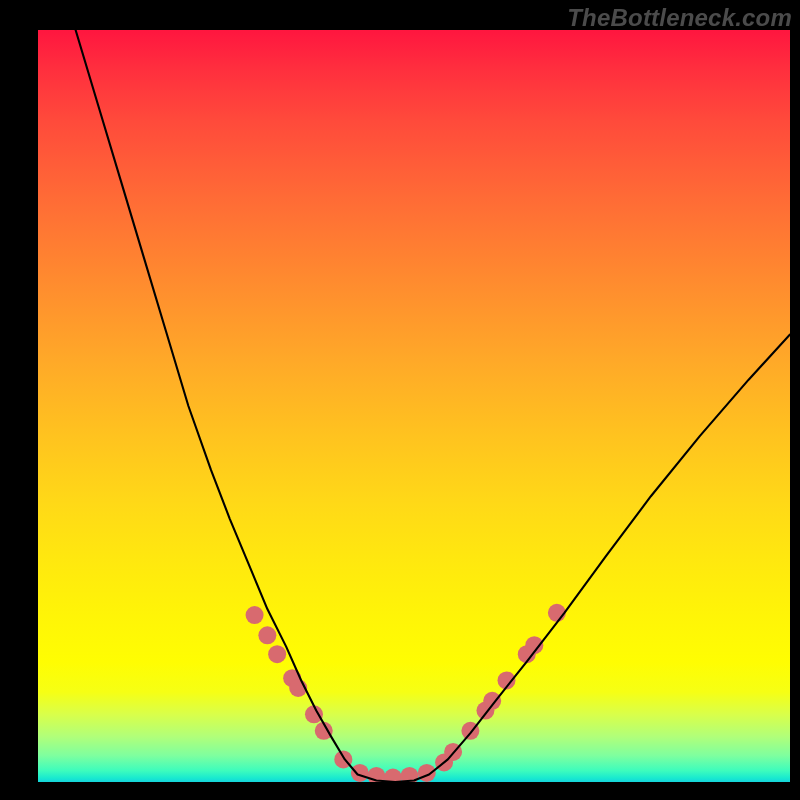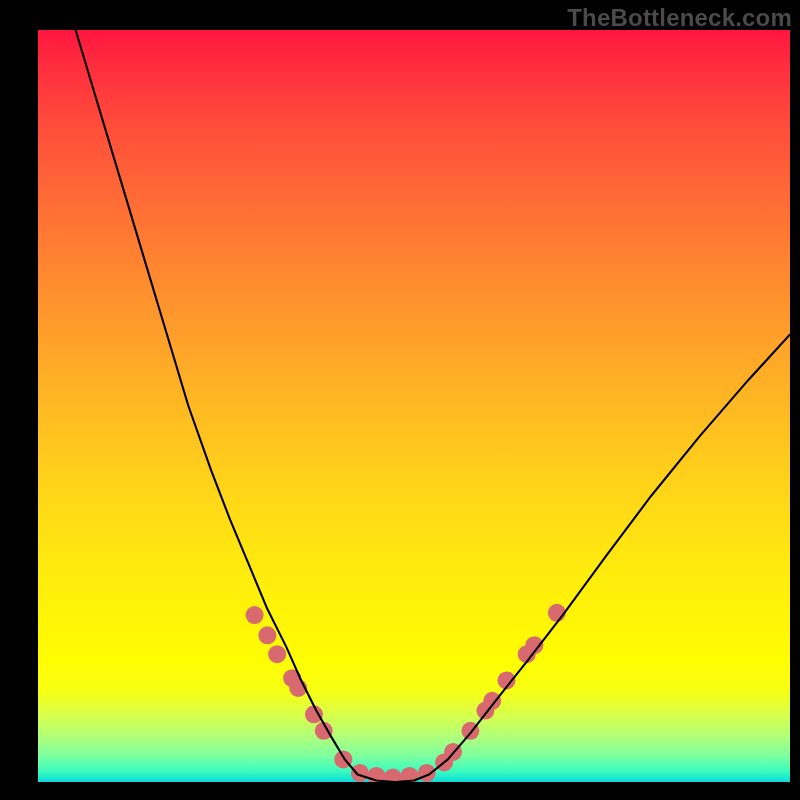--- a/index.html
+++ b/index.html
@@ -9,20 +9,21 @@
     height: 800px;
     background: #000;
     overflow: hidden;
     font-family: Arial, Helvetica, sans-serif;
   }
   .frame {
     position: relative;
     width: 800px;
     height: 800px;
     background: #000;
+    font-style: italic;
   }
   .attribution {
     position: absolute;
     top: 4px;
     right: 8px;
     color: #4b4b4b;
     font-size: 24px;
     font-weight: 600;
     letter-spacing: 0.2px;
     z-index: 5;

